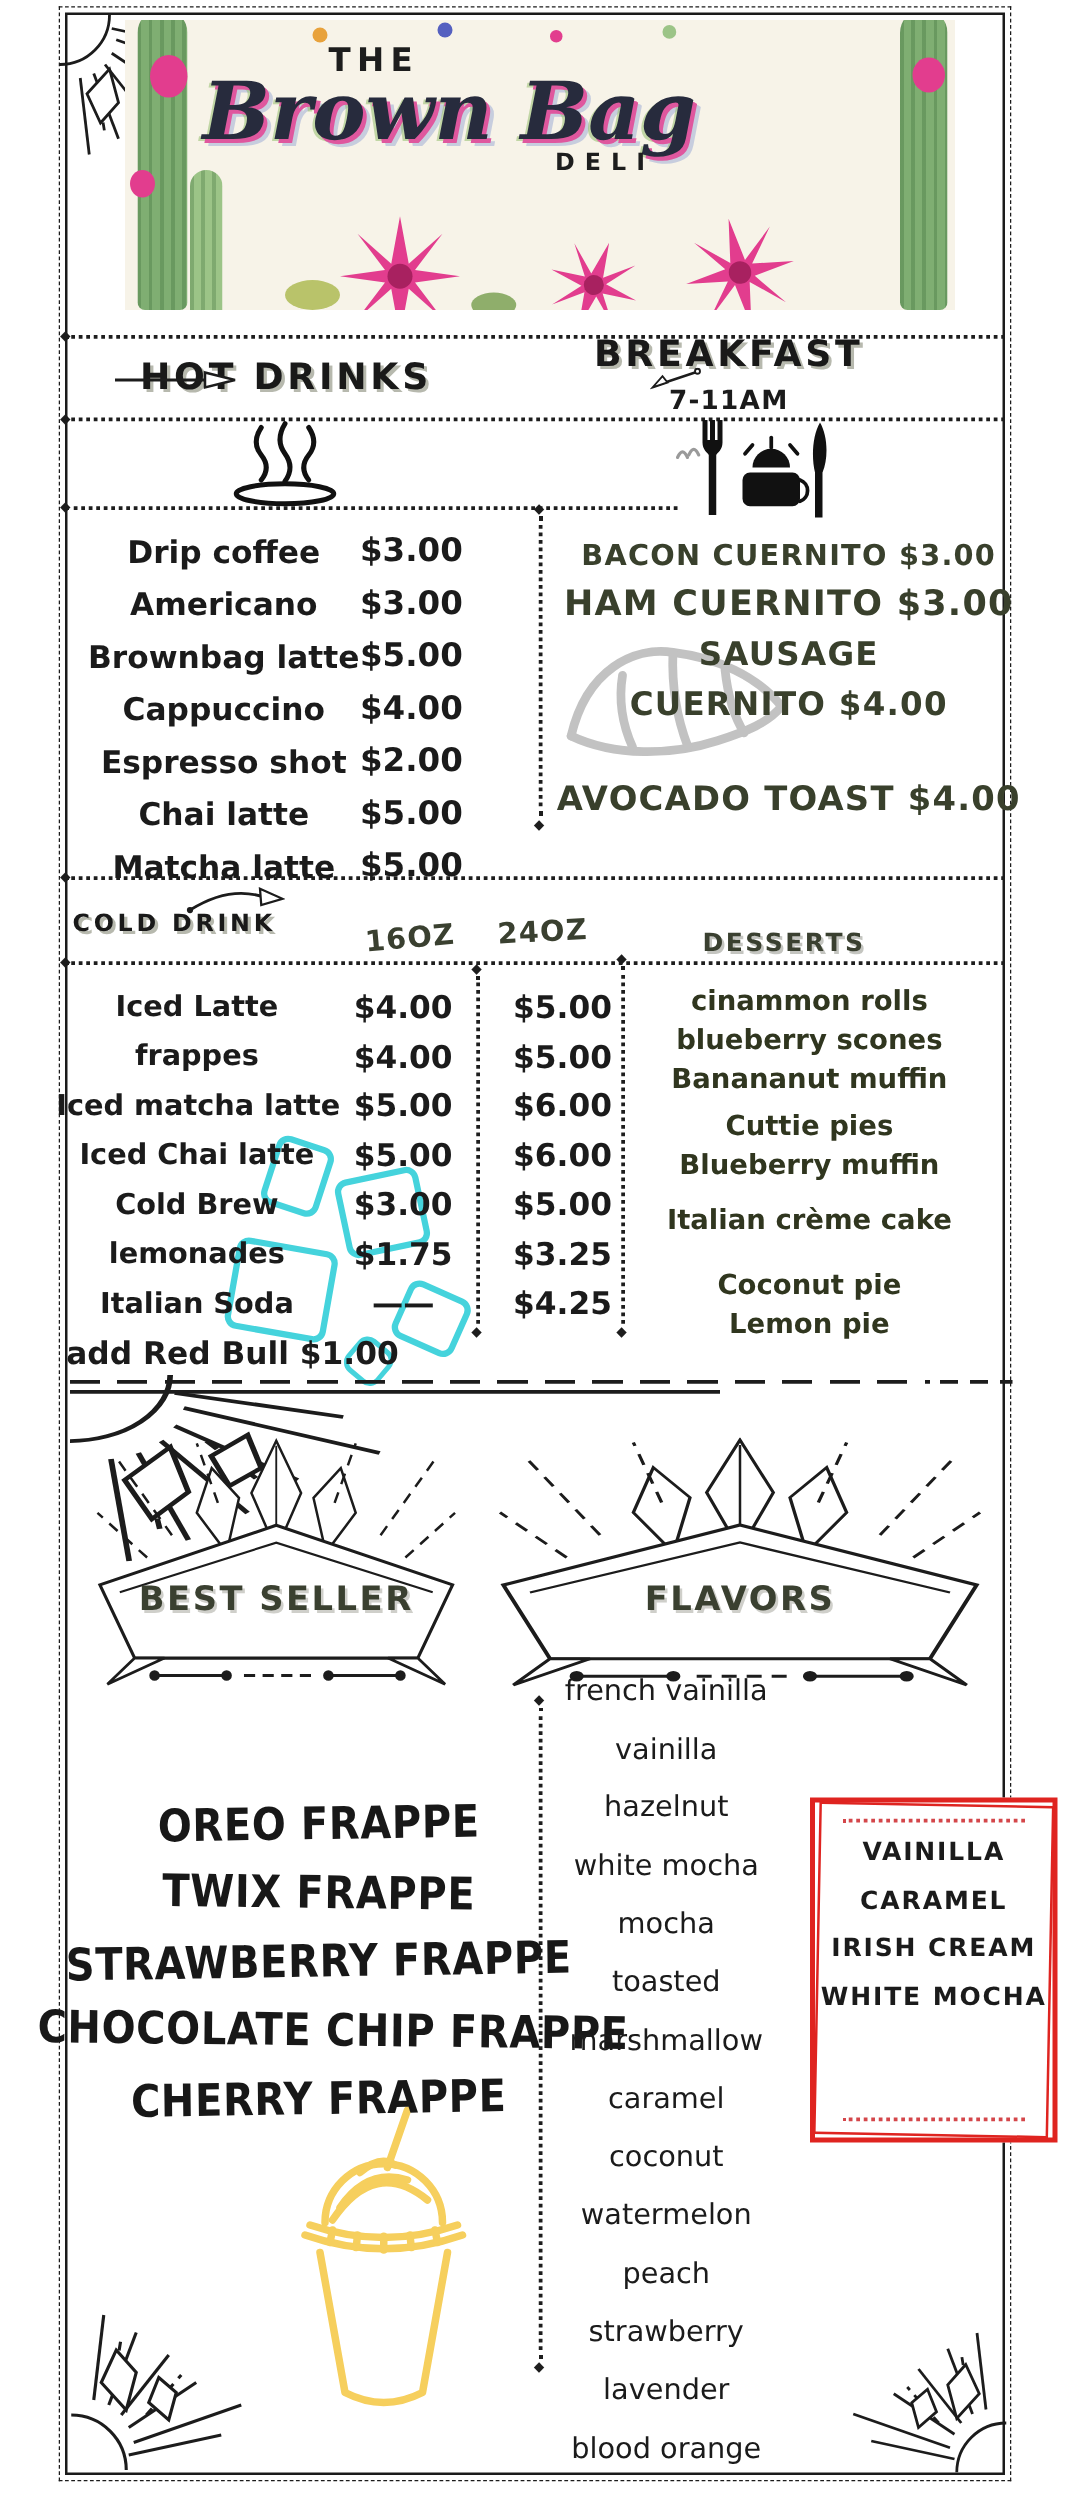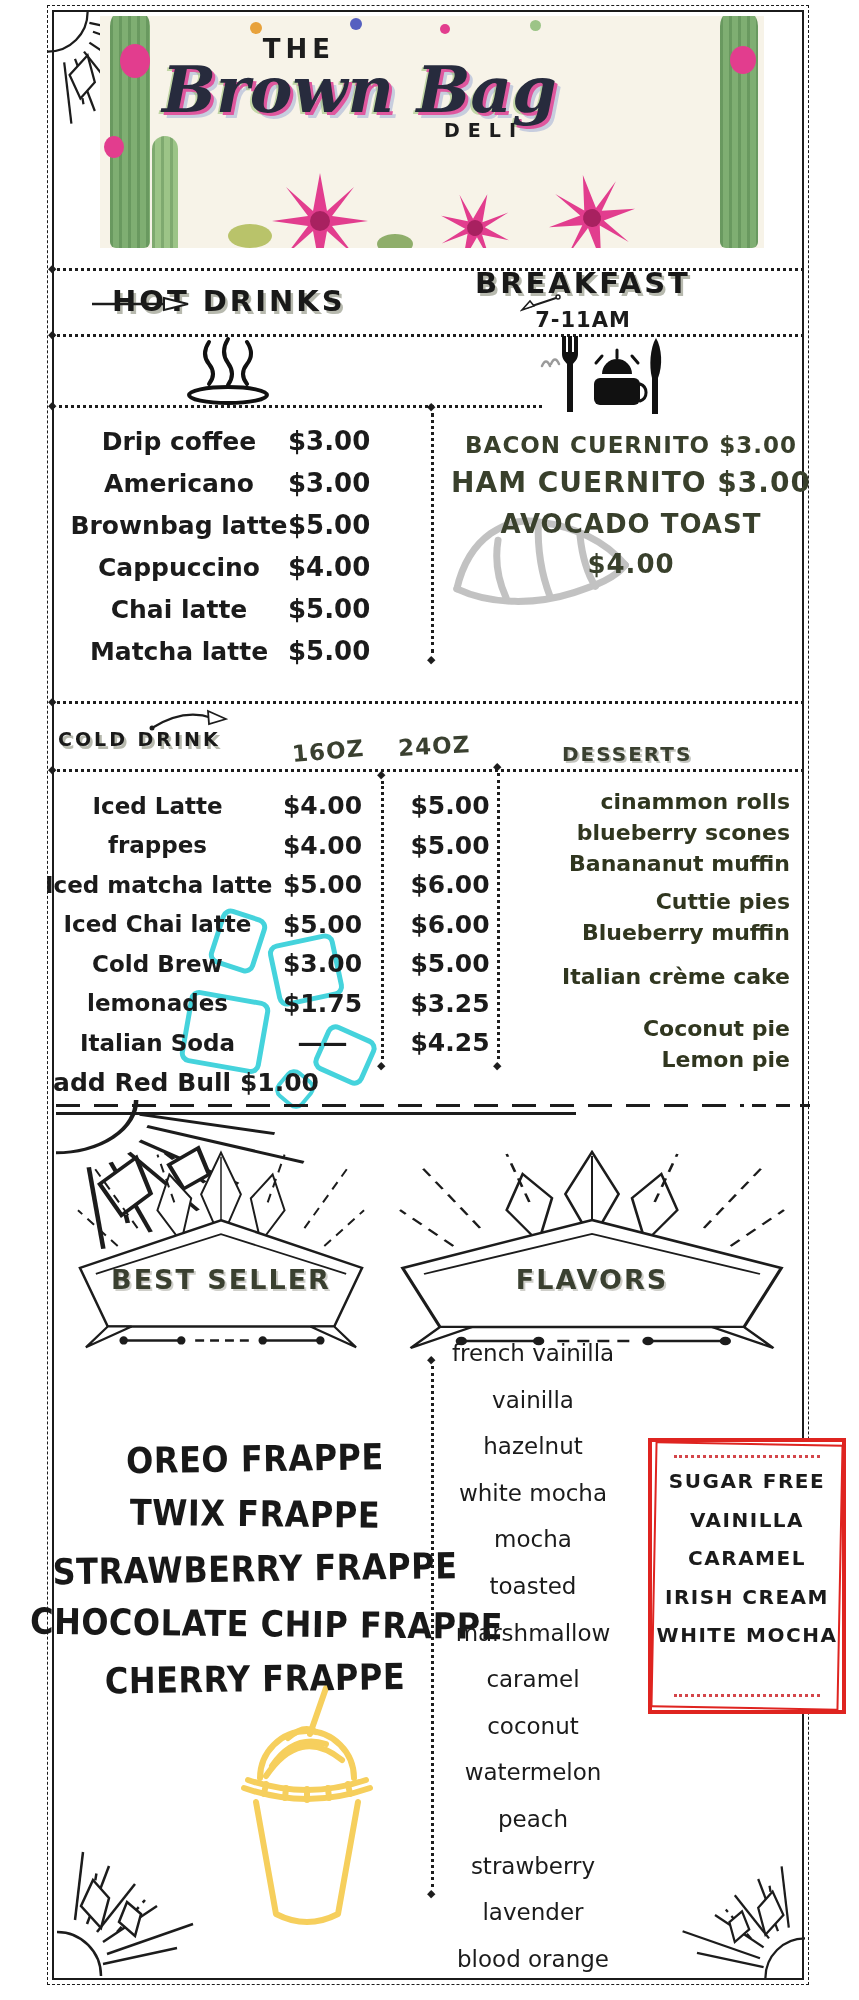--- a/index.html
+++ b/index.html
@@ -64,21 +64,21 @@
   .cold-list{position:absolute;left:45px;top:786px;width:460px;z-index:1;}
   .cold-row{display:flex;align-items:center;height:39.5px;font-weight:800;}
   .cold-row .n{width:225px;text-align:center;font-size:23px;font-weight:700;white-space:nowrap;}
   .cold-row .p16{width:105px;text-align:center;font-size:25px;}
   .cold-row .p24{width:90px;margin-left:30px;text-align:center;font-size:25px;}
   .cold-note{position:absolute;left:46px;top:1068px;width:280px;text-align:center;
     font-size:25px;font-weight:800;z-index:1;white-space:nowrap;}
   .cube{position:absolute;border:5px solid #45d3dc;border-radius:10px;z-index:0;}
   
   .dessert-list{position:absolute;left:505px;top:786px;width:285px;z-index:1;}
-  .ds-row{text-align:right;font-size:22px;font-weight:800;color:#30361f;line-height:31px;white-space:nowrap;}
+  .ds-row{text-align:center;font-size:22px;font-weight:800;color:#30361f;line-height:31px;white-space:nowrap;}
   .dessert-list div:nth-of-type(4){margin-top:7px;}
   .dessert-list div:nth-of-type(6){margin-top:13px;}
   .dessert-list div:nth-of-type(7){margin-top:21px;}
   
   .bframe1{position:absolute;left:56px;top:1104px;width:688px;height:3px;
     background:repeating-linear-gradient(90deg,#1c1c1c 0 24px,transparent 24px 38px);}
   .bframe2{position:absolute;left:56px;top:1112px;width:520px;height:2.5px;background:#1c1c1c;}
   .bframe3{position:absolute;left:752px;top:1104px;width:58px;height:3px;
     background:repeating-linear-gradient(90deg,#1c1c1c 0 14px,transparent 14px 24px);}
   
@@ -247,20 +247,24 @@
     <div class="hot-row">
       <span class="n">Brownbag latte</span>
       <span class="p">$5.00</span>
     </div>
 
     <div class="hot-row">
       <span class="n">Cappuccino</span>
       <span class="p">$4.00</span>
     </div>
 
+    <div class="hot-row">
+      <span class="n">Espresso shot</span>
+      <span class="p">$2.00</span>
+    </div>
 
     <div class="hot-row">
       <span class="n">Chai latte</span>
       <span class="p">$5.00</span>
     </div>
 
     <div class="hot-row">
       <span class="n">Matcha latte</span>
       <span class="p">$5.00</span>
     </div>
@@ -305,20 +309,24 @@
     <div class="bk-row">
       <span>BACON CUERNITO</span>
       <span>$3.00</span>
     </div>
 
     <div class="bk-row">
       <span>HAM CUERNITO</span>
       <span>$3.00</span>
     </div>
 
+    <div class="bk-row">
+      <span>SAUSAGE CUERNITO</span>
+      <span>$4.00</span>
+    </div>
 
     <div class="bk-row">
       <span>AVOCADO TOAST</span>
       <span>$4.00</span>
     </div>
   </div>
 
 <div class="head cold-title">COLD DRINK</div>
 <svg class="doodle" style="left:148px;top:706px;width:80px;height:26px;" viewBox="0 0 80 26">
   <path d="M4,22 Q36,2 64,12" fill="none" stroke="#1c1c1c" stroke-width="2.2"></path>
@@ -474,21 +482,20 @@
 
     <div class="fl-row">strawberry</div>
 
     <div class="fl-row">lavender</div>
 
     <div class="fl-row">blood orange</div>
   </div>
 
 <div class="sf-box">
   <div class="sf-dots"></div>
-  <div class="sf-line">SUGAR FREE</div>
   <div>
 
       <div class="sf-line">VAINILLA</div>
 
       <div class="sf-line">CARAMEL</div>
 
       <div class="sf-line">IRISH CREAM</div>
 
       <div class="sf-line">WHITE MOCHA</div>
     </div>

